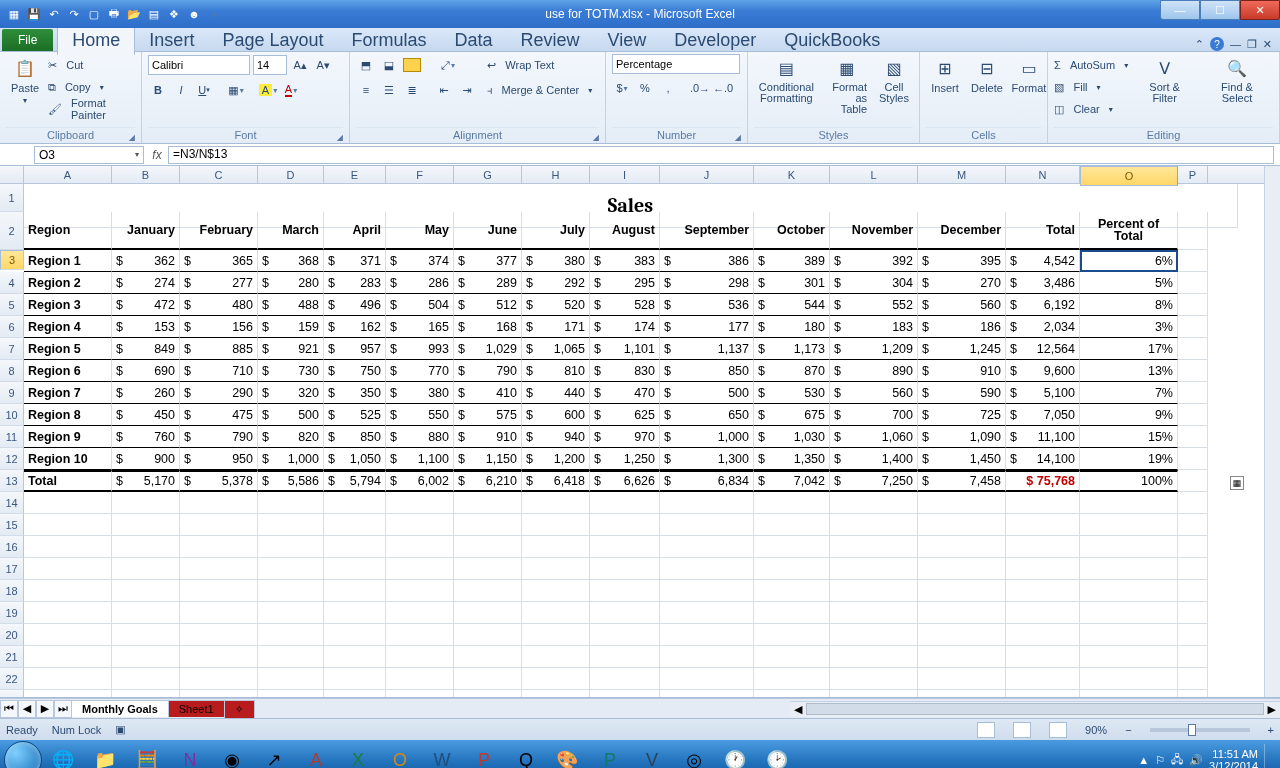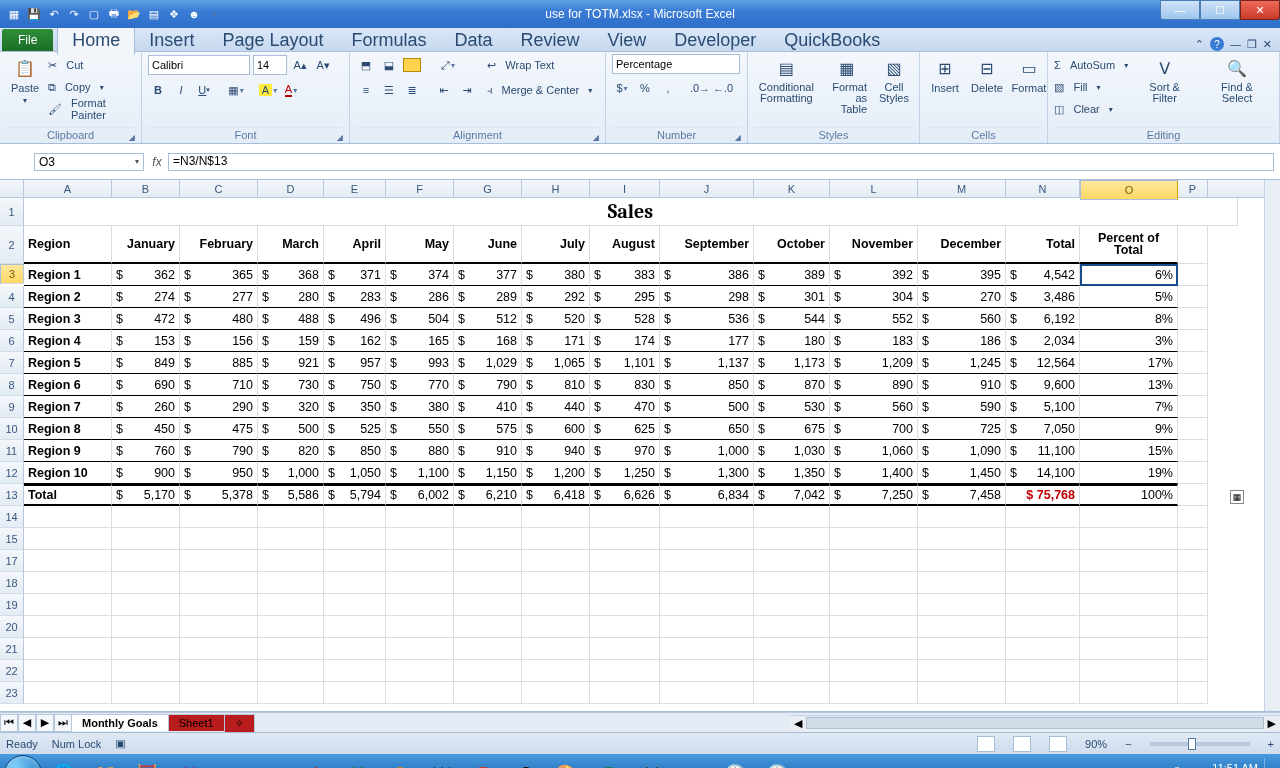--- a/index.html
+++ b/index.html
@@ -33,21 +33,21 @@
   .group-label .launcher { position:absolute; right:0; bottom:1px; font-size:8px; color:#5a7aa3;}
   .bigbtn { display:flex; flex-direction:column; align-items:center; justify-content:center; padding:2px 4px; gap:2px; min-width:38px;}
   .bigbtn .ic { width:24px; height:24px; display:flex; align-items:center; justify-content:center; font-size:16px;}
   .smallrow { display:flex; align-items:center; gap:3px; height:22px;}
   .vstack { display:flex; flex-direction:column; gap:0px;}
   .sel { border:1px solid #a7bdd8; background:#fff; height:20px; font-size:11px; padding:0 3px;}
   .tb { width:20px; height:20px; display:flex; align-items:center; justify-content:center; border:1px solid transparent;}
   .dd::after{ content:"▾"; font-size:8px; margin-left:1px; color:#5a7aa3;}
   .yellow-box{ width:18px; height:14px; background:#ffd24d; border:1px solid #b58b00;}
   
-  .formula-bar { height:36px; border-bottom:1px solid #a7bdd8; display:flex; align-items:center; font-size:12px;}
+  .formula-bar { height:22px; border-bottom:1px solid #a7bdd8; display:flex; align-items:center; font-size:12px;}
   .namebox { width:110px; border:1px solid #a7bdd8; margin:0 2px 0 34px; height:18px; padding:0 4px; display:flex; align-items:center; justify-content:space-between; background:#fff;}
   .fx-btn { width:22px; text-align:center; font-style:italic; color:#555;}
   .formula-input { flex:1; border:1px solid #a7bdd8; height:18px; margin-right:6px; padding:0 4px; background:#fff;}
   
   .grid-wrap { position:relative; height:532px; overflow:hidden; border-bottom:1px solid #a7bdd8;}
   .colhdr-row { display:flex; height:18px; background:linear-gradient(#f4f7fb,#e3ebf4); border-bottom:1px solid #b8c7da;}
   .corner { width:24px; border-right:1px solid #b8c7da; background:linear-gradient(#f4f7fb,#e3ebf4);}
   .colhdr { border-right:1px solid #b8c7da; text-align:center; font-size:11px; color:#3a567d; display:flex; align-items:center; justify-content:center;}
   .colhdr.sel { background:linear-gradient(#ffe79b,#ffd766); color:#7a5a00; border-right:1px solid #d9a400;}
   .rowhdr { width:24px; border-right:1px solid #b8c7da; border-bottom:1px solid #d2dce8; background:linear-gradient(#f4f7fb,#e3ebf4); text-align:center; font-size:11px; color:#3a567d; display:flex; align-items:center; justify-content:center;}
@@ -309,21 +309,21 @@
       <div class="colhdr cK">K</div>
       <div class="colhdr cL">L</div>
       <div class="colhdr cM">M</div>
       <div class="colhdr cN">N</div>
       <div class="colhdr cO sel">O</div>
       <div class="colhdr cP">P</div>
     </div>
   <div id="gridrows">
       <div class="row" style="height: 28px;">
         <div class="rowhdr">1</div>
-  <div class="cell sheet-title" style="width:1214px;height:28px;border-bottom:1px solid #d8dee6">Sales</div>
+  <div class="cell sheet-title" style="width:1214px;height:44px;border-bottom:1px solid #d8dee6">Sales</div>
       </div>
       <div class="row" style="height: 38px;">
         <div class="rowhdr">2</div>
         <div class="cell cA region-hdr" style="height: 38px;">Region</div>
         <div class="cell cB hdrcell" style="height: 38px;">January</div>
         <div class="cell cC hdrcell" style="height: 38px;">February</div>
         <div class="cell cD hdrcell" style="height: 38px;">March</div>
         <div class="cell cE hdrcell" style="height: 38px;">April</div>
         <div class="cell cF hdrcell" style="height: 38px;">May</div>
         <div class="cell cG hdrcell" style="height: 38px;">June</div>
@@ -986,20 +986,39 @@
         <div class="cell cJ "></div>
         <div class="cell cK "></div>
         <div class="cell cL "></div>
         <div class="cell cM "></div>
         <div class="cell cN "></div>
         <div class="cell cO "></div>
         <div class="cell cP "></div>
       </div>
       <div class="row">
         <div class="rowhdr">15</div>
+        <div class="cell cA "></div>
+        <div class="cell cB "></div>
+        <div class="cell cC "></div>
+        <div class="cell cD "></div>
+        <div class="cell cE "></div>
+        <div class="cell cF "></div>
+        <div class="cell cG "></div>
+        <div class="cell cH "></div>
+        <div class="cell cI "></div>
+        <div class="cell cJ "></div>
+        <div class="cell cK "></div>
+        <div class="cell cL "></div>
+        <div class="cell cM "></div>
+        <div class="cell cN "></div>
+        <div class="cell cO "></div>
+        <div class="cell cP "></div>
+      </div>
+      <div class="row">
+        <div class="rowhdr">16</div>
         <div class="cell cA "></div>
         <div class="cell cB "></div>
         <div class="cell cC "></div>
         <div class="cell cD "></div>
         <div class="cell cE "></div>
         <div class="cell cF "></div>
         <div class="cell cG "></div>
         <div class="cell cH "></div>
         <div class="cell cI "></div>
         <div class="cell cJ "></div>

